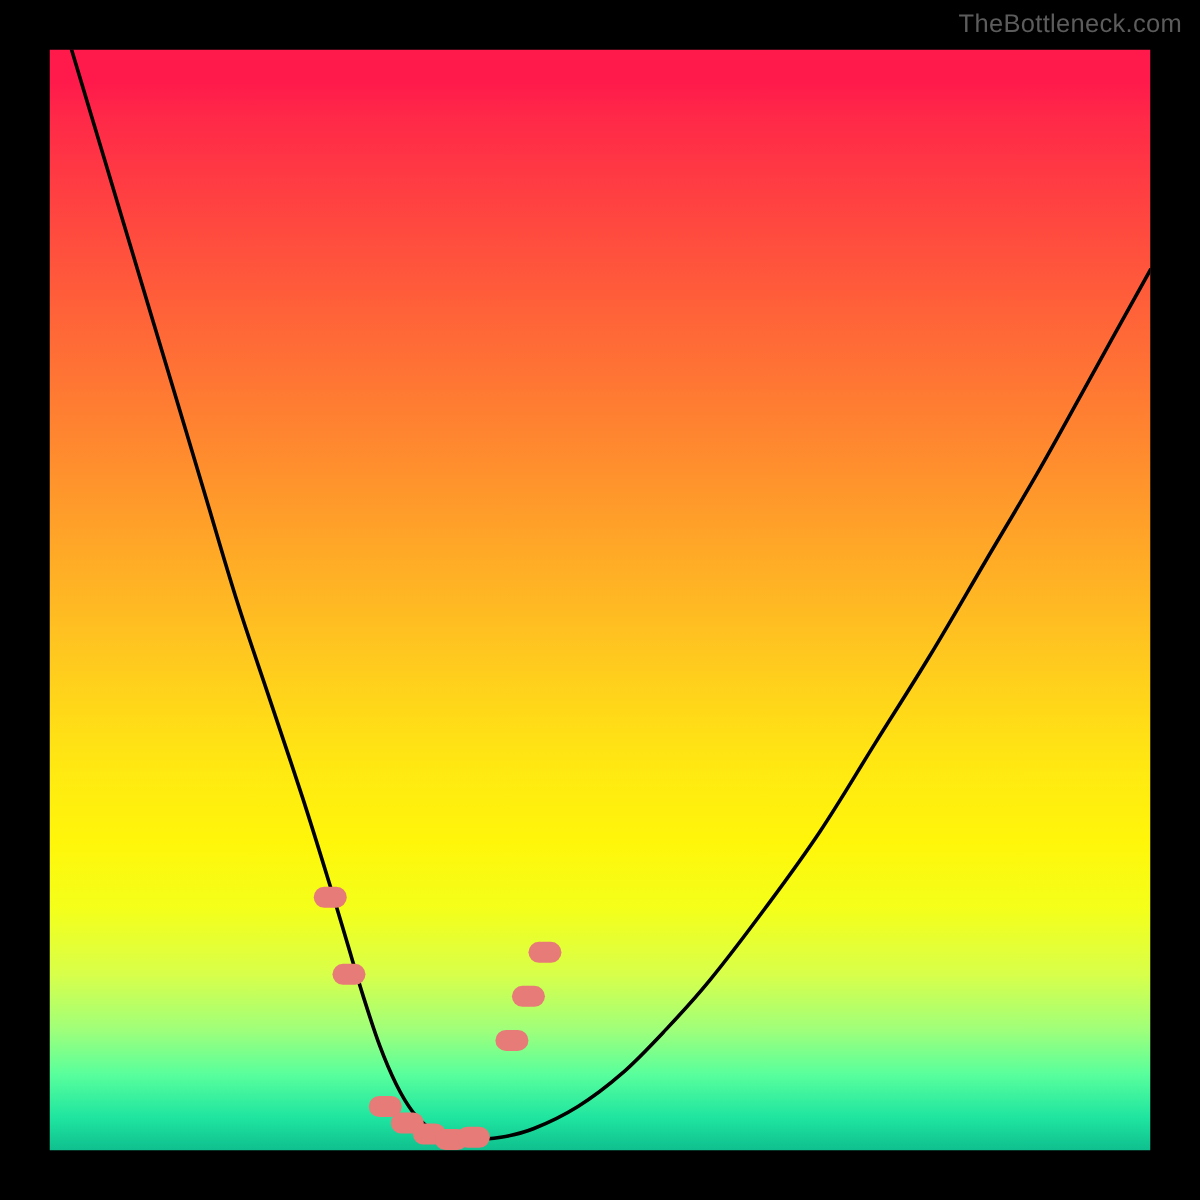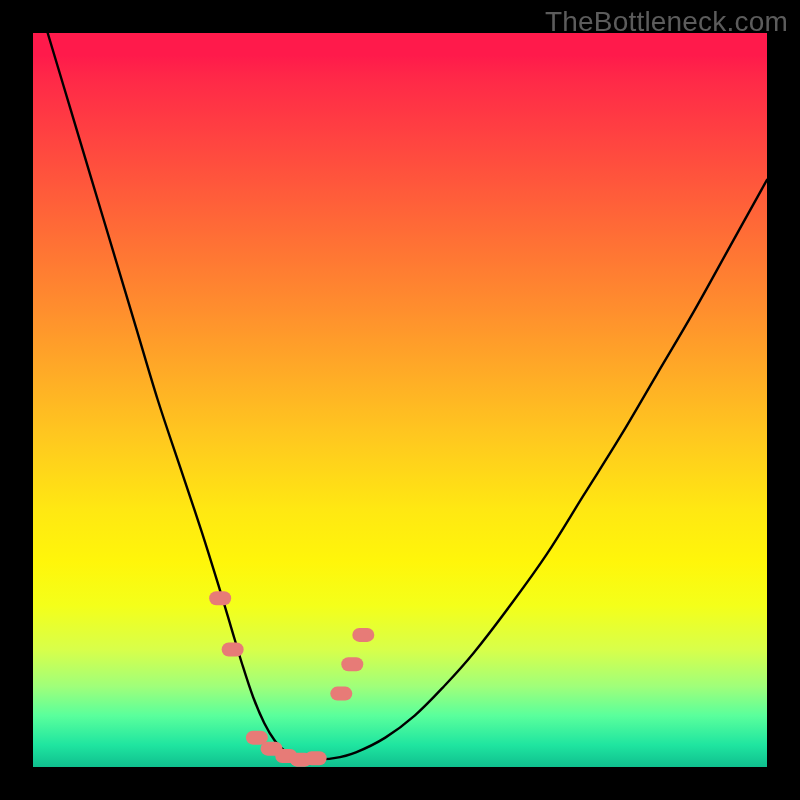--- a/index.html
+++ b/index.html
@@ -52,21 +52,21 @@
     position: absolute;
     inset: 0;
     width: 734px;
     height: 734px;
     overflow: visible;
   }
   .watermark {
     position: absolute;
     top: 6px;
     right: 12px;
-    font-size: 28px;
+    font-size: 17px;
     font-weight: 500;
     color: #5c5c5c;
     letter-spacing: 0.2px;
   }
 </style>
 </head>
 <body>
 
 <div class="frame">
 

